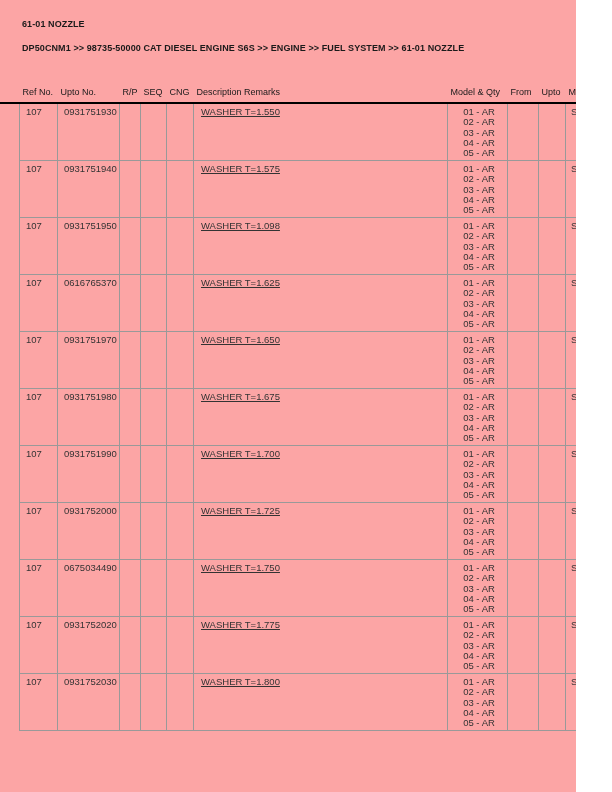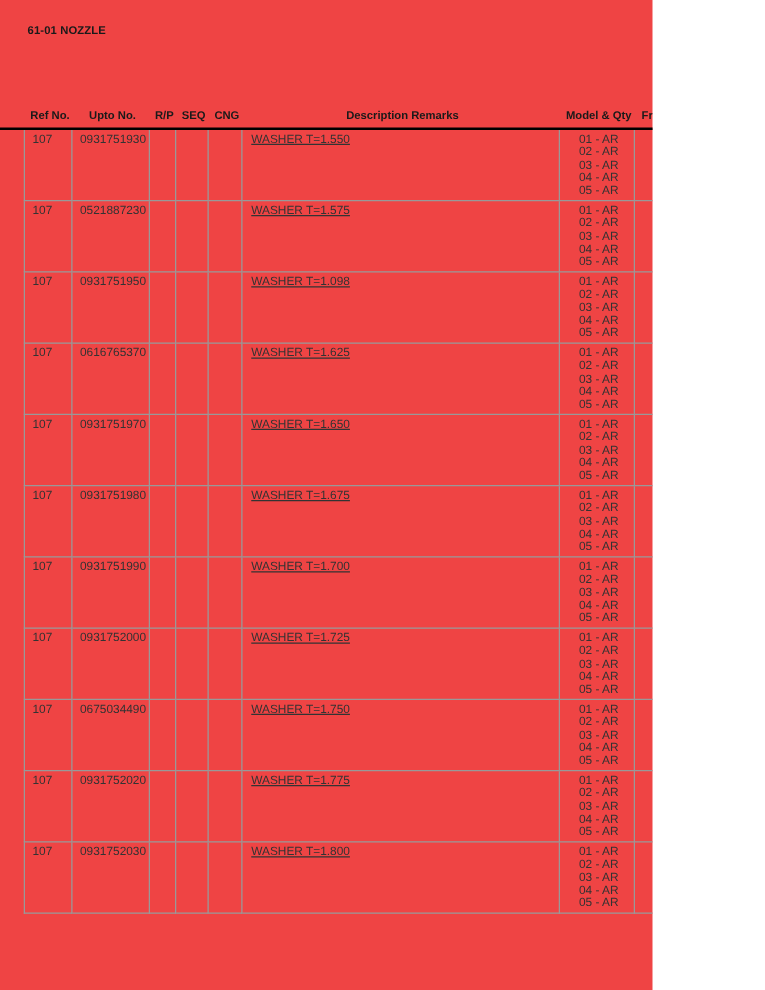--- a/index.html
+++ b/index.html
@@ -2,23 +2,23 @@
 <html><head>
 <meta charset="utf-8">
 <style>
   html, body {
     margin: 0;
     padding: 0;
     background: #ffffff;
   }
   .page {
     position: relative;
-    width: 522px;
+    width: 576px;
     height: 792px;
-    background: #ef4444;
+    background: #fca5a5;
     font-family: "Liberation Sans", sans-serif;
     color: #000000;
     overflow: hidden;
   }
   .doc-title {
     position: absolute;
     left: 22px;
     top: 19px;
     font-size: 9px;
     font-weight: bold;
@@ -51,23 +51,23 @@
     top: 84px;
     width: 573px;
     border-collapse: collapse;
     table-layout: fixed;
     font-size: 9.5px;
     color: #333333;
   }
   table.parts thead th {
     border: none;
     font-size: 9px;
-    font-weight: bold;
+    font-weight: normal;
     color: #1a1a1a;
-    text-align: center;
+    text-align: left;
     vertical-align: bottom;
     padding: 0 0 6px 3px;
     height: 13px;
     white-space: nowrap;
     overflow: visible;
   }
   table.parts tbody td {
     border: 1px solid #999999;
     vertical-align: top;
     padding: 3px 2px 0 5px;
@@ -89,20 +89,21 @@
     text-align: center;
   }
 </style>
 </head>
 <body>
 
 <div class="page">
 
   <div class="doc-title">61-01 NOZZLE</div>
 
+  <div class="breadcrumb">DP50CNM1 &gt;&gt; 98735-50000 CAT DIESEL ENGINE S6S &gt;&gt; ENGINE &gt;&gt; FUEL SYSTEM &gt;&gt; 61-01 NOZZLE</div>
 
   <div class="header-rule"></div>
 
   <table class="parts">
     <colgroup>
       <col style="width:38px">
       <col style="width:62px">
       <col style="width:21px">
       <col style="width:26px">
       <col style="width:27px">
@@ -140,21 +141,21 @@
             <div class="mq-line">03 - AR</div>
             <div class="mq-line">04 - AR</div>
             <div class="mq-line">05 - AR</div>
           </td>
           <td></td>
           <td></td>
           <td>S</td>
         </tr>
         <tr>
           <td class="c-ref">107</td>
-          <td class="c-part">0521887230</td>
+          <td class="c-part">0931751940</td>
           <td></td>
           <td></td>
           <td></td>
           <td class="c-desc">WASHER T=1.575</td>
           <td>
             <div class="mq-line">01 - AR</div>
             <div class="mq-line">02 - AR</div>
             <div class="mq-line">03 - AR</div>
             <div class="mq-line">04 - AR</div>
             <div class="mq-line">05 - AR</div>

